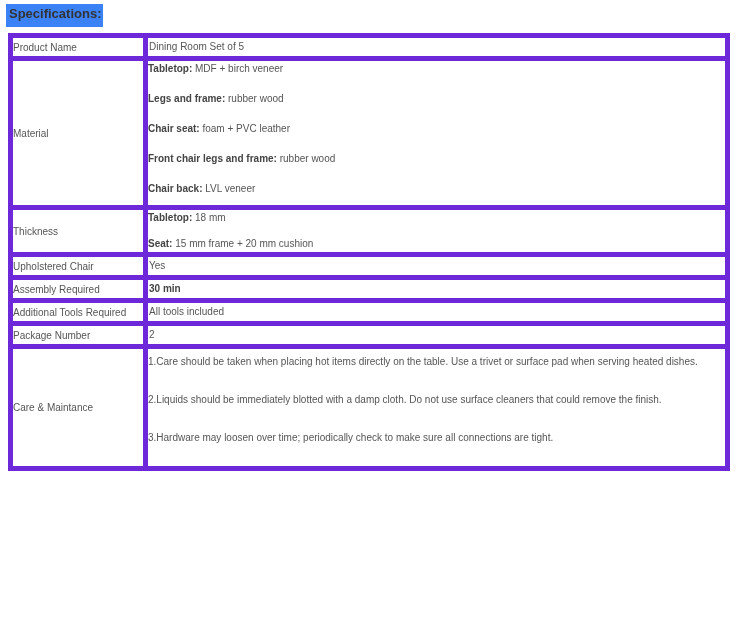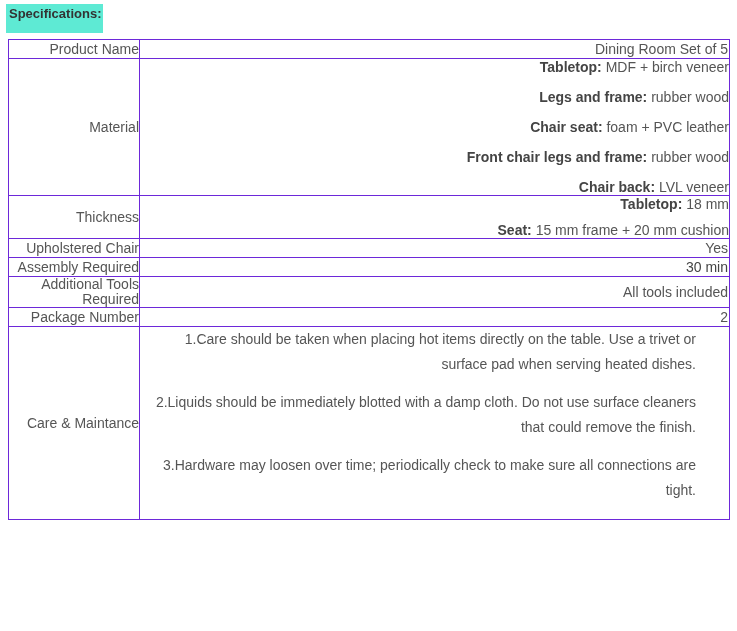--- a/index.html
+++ b/index.html
@@ -17,39 +17,38 @@
   }
   .page {
     padding: 0;
     width: 737px;
     box-sizing: border-box;
   }
   .section-title {
     font-size: 13px;
     font-weight: bold;
     color: #333333;
-    background: #5eead4;
+    background: #3b82f6;
     display: inline-block;
-    padding: 2px 2px 12px 3px;
+    padding: 2px 2px 6px 3px;
     margin: 4px 0 6px 6px;
     line-height: 15px;
   }
   table.spec {
     border-collapse: collapse;
     width: 722px;
     margin-left: 8px;
     table-layout: fixed;
   }
   table.spec td {
-    border: 1px solid #6d28d9;
+    border: 5px solid #6d28d9;
     vertical-align: middle;
     padding: 0;
-    font-size: 14px;
+    font-size: 10px;
     color: #555555;
-    text-align: right;
   }
   td.label {
     width: 130px;
     padding: 10px 0 10px 14px;
     color: #555555;
     line-height: 15px;
   }
   td.value {
     padding: 9px 10px 9px 12px;
     line-height: 16px;
@@ -65,21 +64,21 @@
     margin-bottom: 10px;
   }
   .line b {
     font-weight: bold;
     color: #444444;
   }
   .single {
     margin: 1px;
     line-height: 16px;
   }
-  .single b { font-weight: normal; color:#444444; }
+  .single b { font-weight: bold; color:#444444; }
   .care p {
     margin: 0 0 13px 0;
     line-height: 25px;
     max-width: 556px;
   }
   .care p:last-child { margin-bottom: 16px; }
 </style>
 </head>
 <body>
 
@@ -93,21 +92,21 @@
             <div class="single"><span>Dining Room Set of 5</span></div>
           </td>
         </tr>
         <tr>
           <td class="label">Material</td>
           <td class="value">
             <div class="line"><b>Tabletop:</b><span> MDF + birch veneer</span></div>
             <div class="line"><b>Legs and frame:</b><span> rubber wood</span></div>
             <div class="line"><b>Chair seat:</b><span> foam + PVC leather</span></div>
             <div class="line"><b>Front chair legs and frame:</b><span> rubber wood</span></div>
-            <div class="line" style="margin-bottom: 0px;"><b>Chair back:</b><span> LVL veneer</span></div>
+            <div class="line" style="margin-bottom: 8px;"><b>Chair back:</b><span> LVL veneer</span></div>
           </td>
         </tr>
         <tr>
           <td class="label">Thickness</td>
           <td class="value">
             <div class="line tight"><b>Tabletop:</b><span> 18 mm</span></div>
             <div class="line tight" style="margin-bottom: 0px;"><b>Seat:</b><span> 15 mm frame + 20 mm cushion</span></div>
           </td>
         </tr>
         <tr>

